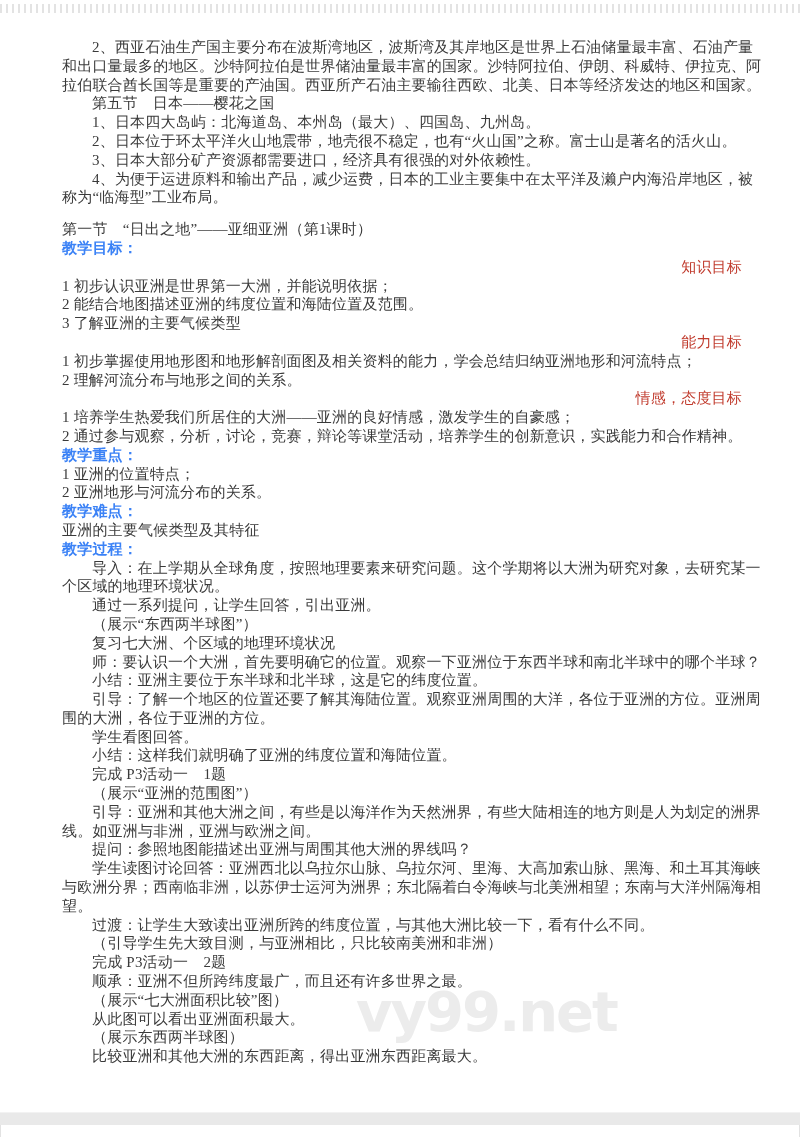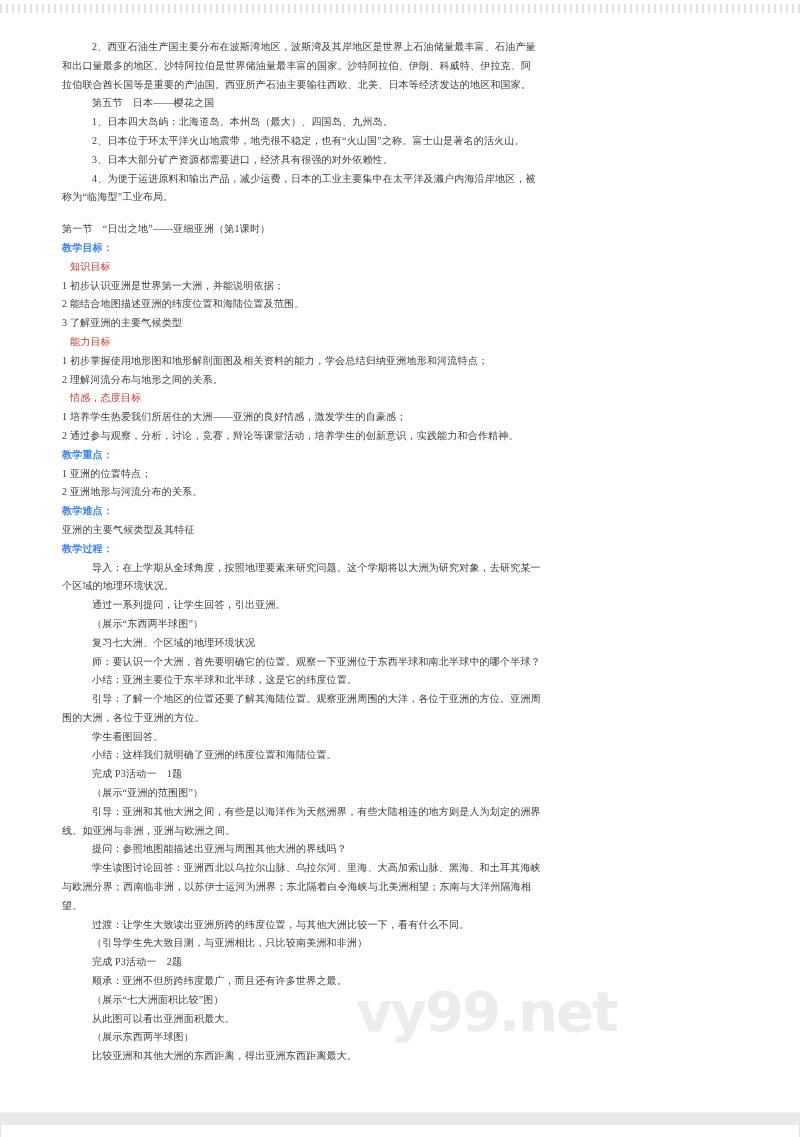--- a/index.html
+++ b/index.html
@@ -37,30 +37,30 @@
     );
   }
   .content {
     position: relative;
     z-index: 2;
     padding: 38px 58px 0 62px;
   }
   .line {
     height: 18.8px;
     line-height: 18.8px;
-    font-size: 10px;
+    font-size: 15px;
     color: var(--text-color, #3a3a3a);
     white-space: pre;
     overflow: visible;
     letter-spacing: 0.2px;
   }
   .style-indent { padding-left: 30px; }
   .style-cont   { padding-left: 0; }
   .style-bold   { font-weight: bold; color: #3b82f6; }
-  .style-red    { color: var(--red-color, #c03a2c); padding-left: 8px; }
+  .style-red    { color: var(--red-color, #c03a2c); padding-left: 8px; text-align: right; }
   .style-center {
     text-align: left;
     margin-top: 13px;
     font-weight: 500;
   }
   
   .watermark {
     position: absolute;
     z-index: 1;
     left: 356px;

